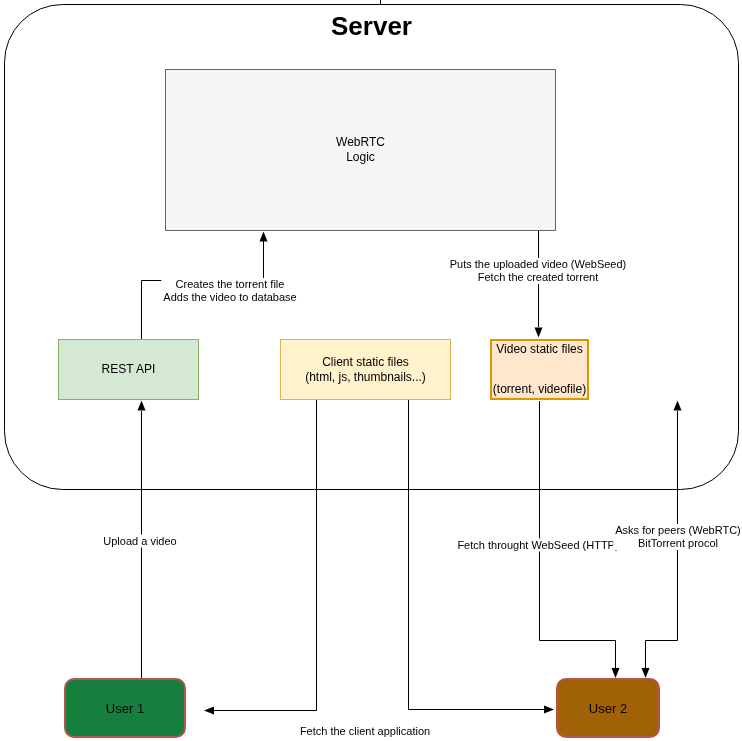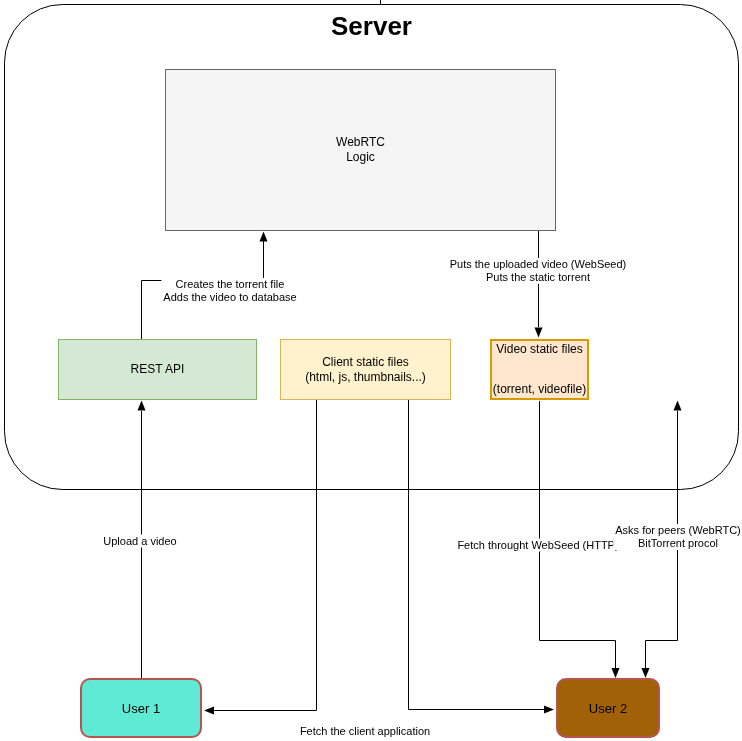--- a/index.html
+++ b/index.html
@@ -64,51 +64,51 @@
     <polygon points="645.5,678 641.5,668 649.5,668" fill="#000"></polygon>
   </svg>
 
   <div class="container-title">Server</div>
 
   <div class="node" style="left: 165px; top: 69px; width: 391px; height: 162px; background-color: rgb(245, 245, 245); border-color: rgb(102, 102, 102);">
     <span class="nl">WebRTC</span>
     <span class="nl">Logic</span>
   </div>
 
-  <div class="node" style="left: 58px; top: 339px; width: 199px; height: 61px; background-color: rgb(213, 232, 212); border-color: rgb(130, 179, 102); justify-content: center;">
+  <div class="node" style="left: 58px; top: 339px; width: 141px; height: 61px; background-color: rgb(213, 232, 212); border-color: rgb(130, 179, 102); justify-content: center;">
     <span class="nl">REST API</span>
   </div>
 
   <div class="node" style="left: 280px; top: 339px; width: 171px; height: 61px; background-color: rgb(255, 242, 204); border-color: rgb(214, 182, 86);">
     <span class="nl">Client static files</span>
     <span class="nl">(html, js, thumbnails...)</span>
   </div>
 
   <div class="node thick" style="left: 490px; top: 339px; width: 99px; height: 61px; background-color: rgb(255, 230, 204); border-color: rgb(215, 155, 0); gap: 25px;">
     <span class="nl">Video static files</span>
     <span class="nl">(torrent, videofile)</span>
   </div>
 
 
-  <div class="node rounded" style="left: 80px; top: 678px; width: 122px; height: 60px; background-color: #5eead4; border-color: rgb(184, 84, 80);">
+  <div class="node rounded" style="left: 64px; top: 678px; width: 122px; height: 60px; background-color: #15803d; border-color: rgb(184, 84, 80);">
     <span class="nl">User 1</span>
   </div>
 
   <div class="node rounded" style="left: 556px; top: 678px; width: 104px; height: 60px; background-color: #a16207; border-color: rgb(184, 84, 80);">
     <span class="nl">User 2</span>
   </div>
 
   <div class="edge-label" style="left:230px;top:291px;">
     <span>Creates the torrent file</span>
     <span>Adds the video to database</span>
   </div>
 
   <div class="edge-label" style="left:538px;top:271px;text-align:center;">
     <span>Puts the uploaded video (WebSeed)</span>
-    <span>Puts the static torrent</span>
+    <span>Fetch the created torrent</span>
   </div>
 
   <div class="edge-label" style="left:140px;top:541px;">
     <span>Upload a video</span>
   </div>
 
   <div class="edge-label" style="left:538px;top:545px;">
     <span>Fetch throught WebSeed (HTTP)</span>
   </div>
 

